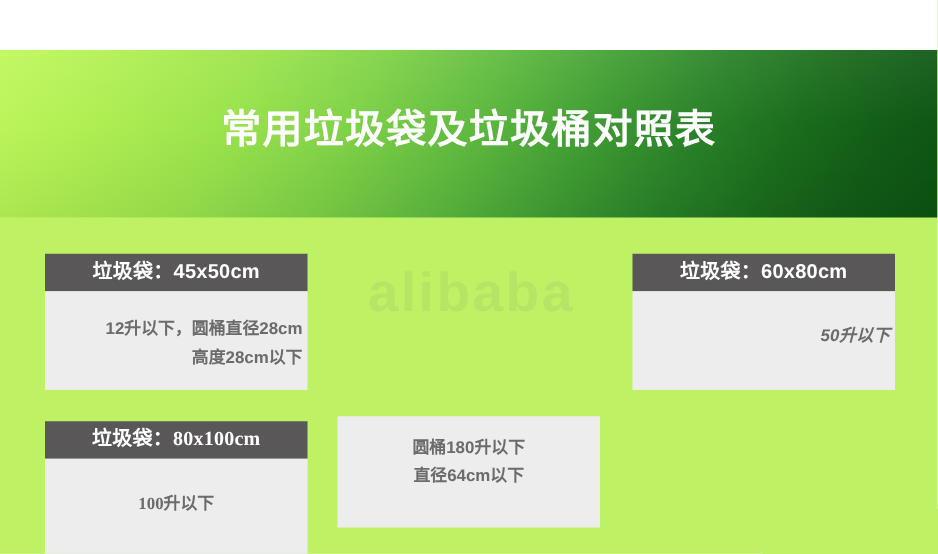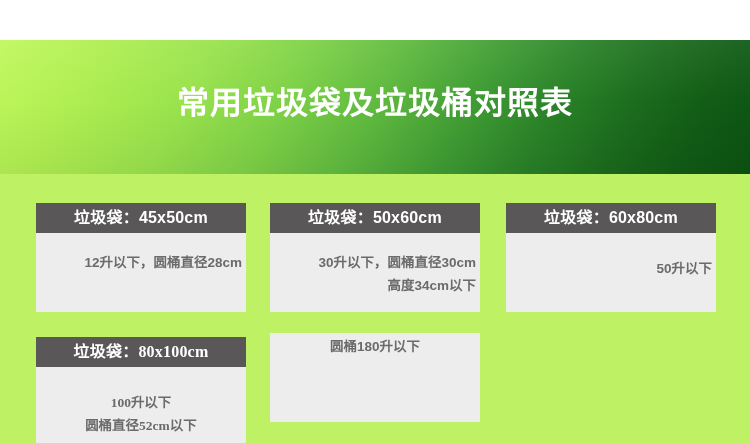--- a/index.html
+++ b/index.html
@@ -117,23 +117,23 @@
   .row1 .card-body { height: 79px; box-sizing: border-box; text-align: right; }
   .row2 .card-body { height: 85px; box-sizing: border-box; }
 
   
   .card-1 { left: 36px;  top: 29px; }
   .card-2 { left: 270px; top: 29px; }
   .card-3 { left: 506px; top: 29px; border-radius: 11px; }
   .card-4 { left: 36px;  top: 163px; font-family: Liberation Serif, serif; }
   .card-5 { left: 270px; top: 159px; }
 
-  .card-3 .card-body { padding-top: 24px; }
+  .card-3 .card-body { padding-top: 24px; font-style: italic; }
   .card-4 .card-body { padding-top: 24px; }
-  .card-5 .card-body { padding-top: 2px; height: 89px; }
+  .card-5 .card-body { padding-top: 13px; height: 89px; }
 
   
   .watermark {
     position: absolute;
     left: 292px;
     top: 33px;
     width: 170px;
     height: 56px;
     z-index: 1;
     color: rgba(120, 120, 120, 0.10);
@@ -156,46 +156,40 @@
   </div>
 
   <div class="cards-area">
 
     <div class="watermark">alibaba</div>
 
     <div class="card row1 card-1">
       <div class="card-header">垃圾袋：45x50cm</div>
       <div class="card-body">
         <span class="line">12升以下，圆桶直径28cm</span>
+        <span class="line">高度28cm以下</span>
       </div>
     </div>
 
-    <div class="card row1 card-2">
-      <div class="card-header">垃圾袋：50x60cm</div>
-      <div class="card-body">
-        <span class="line">30升以下，圆桶直径30cm</span>
-        <span class="line">高度34cm以下</span>
-      </div>
-    </div>
 
     <div class="card row1 card-3">
       <div class="card-header">垃圾袋：60x80cm</div>
       <div class="card-body">
         <span class="line">50升以下</span>
       </div>
     </div>
 
     <div class="card row2 card-4">
       <div class="card-header">垃圾袋：80x100cm</div>
       <div class="card-body">
         <span class="line">100升以下</span>
-        <span class="line">圆桶直径52cm以下</span>
       </div>
     </div>
 
     <div class="card row2 card-5">
       <div class="card-body">
         <span class="line">圆桶180升以下</span>
+        <span class="line">直径64cm以下</span>
       </div>
     </div>
 
   </div>
 </div>
 
 </body></html>

